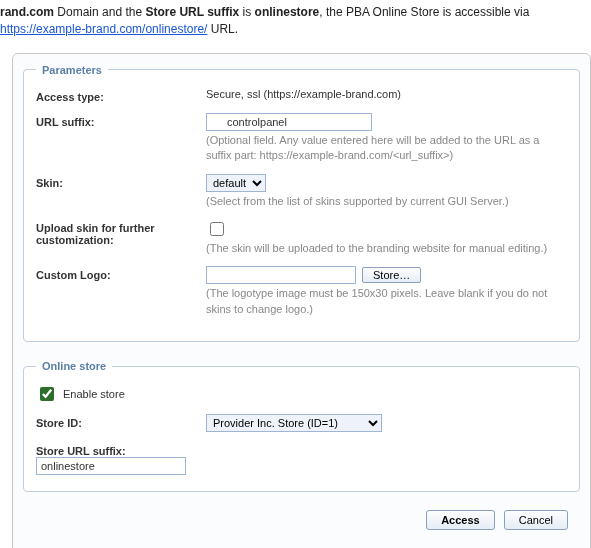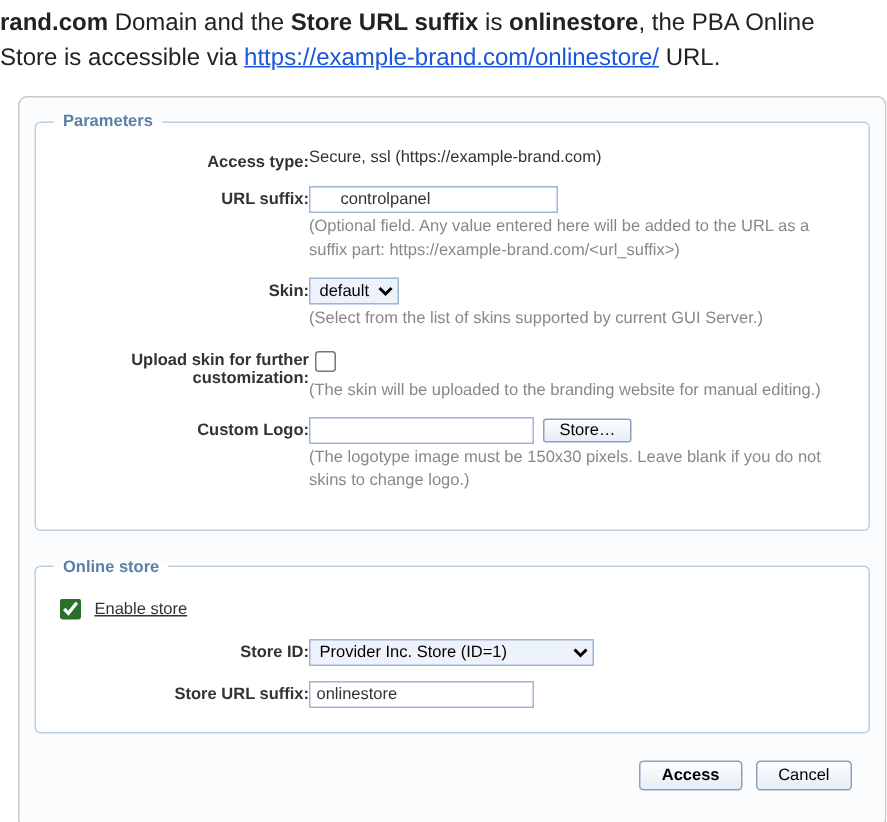--- a/index.html
+++ b/index.html
@@ -10,21 +10,21 @@
     font-size: 11px;
     color: #333;
   }
   .page {
     width: 591px;
     background: #fff;
   }
   .intro {
     padding: 4px 8px 10px 0px;
     line-height: 1.45;
-    font-size: 16px;
+    font-size: 12px;
     color: #222;
     font-family: Arial, sans-serif;
   }
   .intro .bold { font-weight: bold; }
   .intro a { color: #1a56d9; text-decoration: underline; }
 
   .panel {
     margin: 4px 0 10px 12px;
     border: 1px solid #c8c8c8;
     border-radius: 6px;
@@ -52,21 +52,20 @@
     align-items: flex-start;
     margin-bottom: 10px;
   }
   .row .label {
     width: 170px;
     min-width: 170px;
     font-weight: bold;
     color: #333;
     padding-top: 3px;
     font-size: 11px;
-    text-align: right;
   }
   .row .value {
     flex: 1;
     font-size: 11px;
     color: #333;
   }
   .hint {
     color: #888;
     font-size: 11px;
     display: block;
@@ -118,21 +117,20 @@
     border-radius: 3px;
     margin-left: 6px;
   }
   .btn.primary { font-weight: bold; }
 
   .store-enable {
     margin: 0 0 10px 0;
     display:flex;
     align-items:center;
     gap:6px;
-    text-decoration:underline;
   }
   .store-enable label { font-size: 11px; color:#333; }
 </style>
 </head>
 <body>
 
 <div class="page">
 
   <div class="intro">
     <span class="bold">rand.com</span><span> Domain and the </span><span class="bold">Store URL suffix</span><span> is </span><span class="bold">onlinestore</span><span>, the PBA Online Store is accessible via </span><a href="#">https://example-brand.com/onlinestore/</a><span> URL.</span>
@@ -187,27 +185,27 @@
       <legend>Online store</legend>
 
       <div class="store-enable">
         <input type="checkbox" checked="" style="">
         <label>Enable store</label>
       </div>
 
       <div class="row">
         <div class="label">Store ID:</div>
         <div class="value">
-          <select style="width:190px">
+          <select style="width:176px">
             <option selected="">Provider Inc. Store (ID=1)</option>
           </select>
         </div>
       </div>
 
-      <div class="row" style="margin-bottom:2px;">
+      <div class="row" style="margin-bottom:2px;flex-direction:column;">
         <div class="label">Store URL suffix:</div>
         <div class="value">
           <input type="text" style="width: 140px;" value="onlinestore">
         </div>
       </div>
     </fieldset>
 
     <div class="btn-row">
       <button type="button" class="btn primary">Access</button>
       <button type="button" class="btn">Cancel</button>

